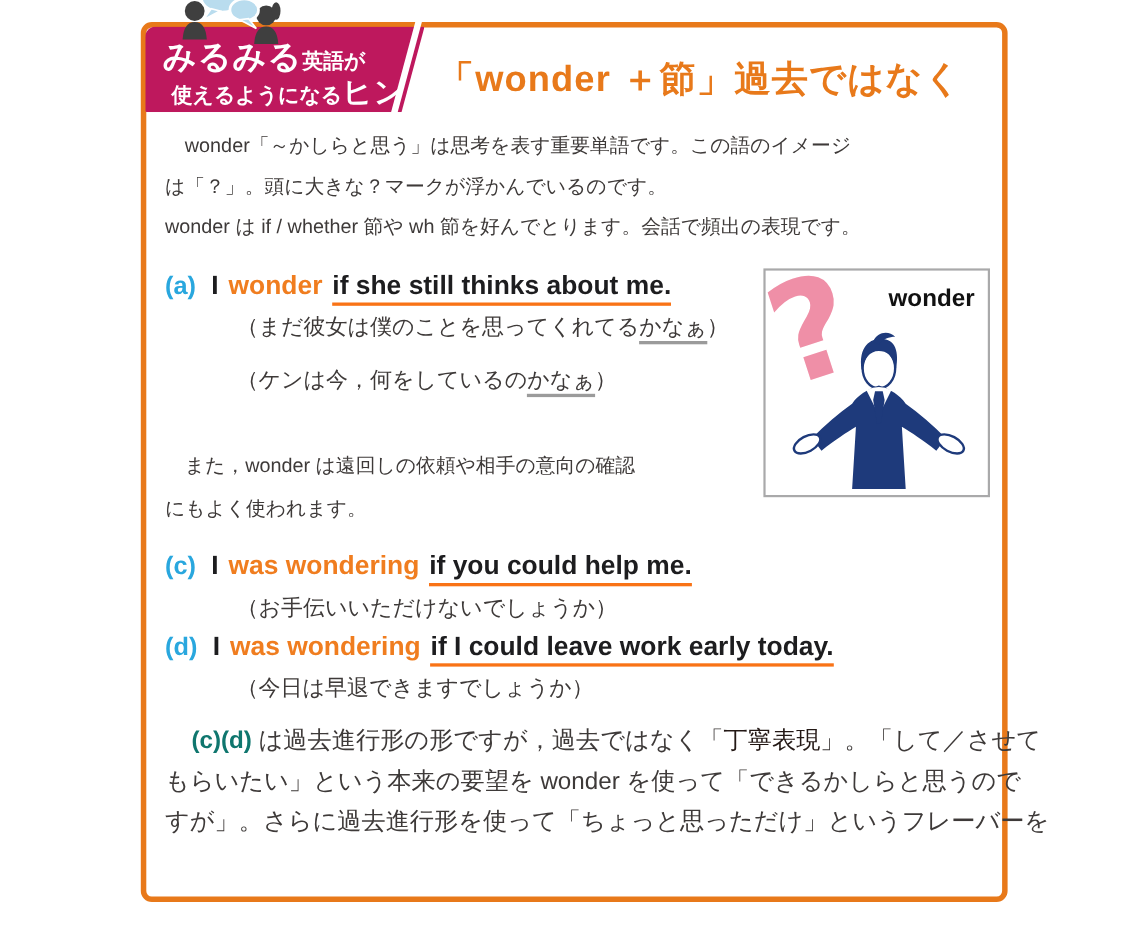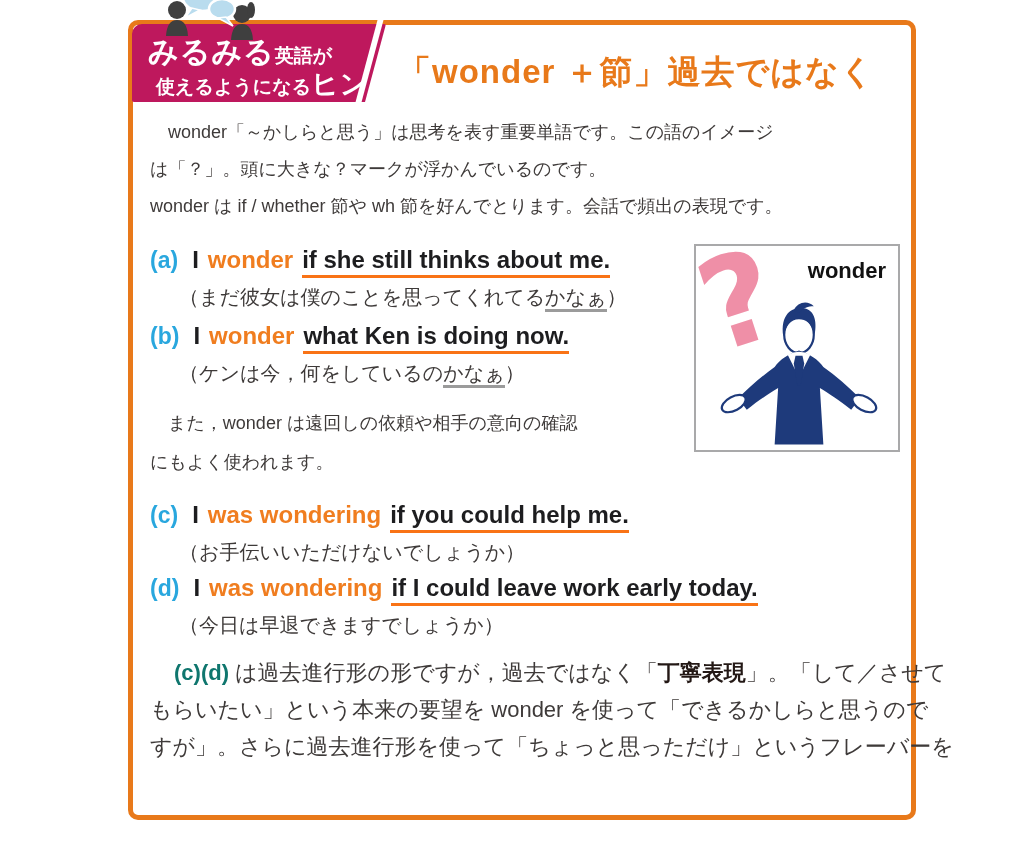--- a/index.html
+++ b/index.html
@@ -28,31 +28,31 @@
   .title { position:absolute; left:398px; top:50px; font-size:33px; font-weight:bold;
            color:#e8791a; letter-spacing:1px; white-space:nowrap; }
 
   
   .para { position:absolute; color:#3e3a39; font-size:18px; line-height:37px; white-space:nowrap; }
   .intro  { left:150px; top:114px; }
   .middle { left:150px; top:404px; line-height:39px; }
   .outro  { left:150px; top:654px; font-size:22px; line-height:37px; }
   .pad    { display:inline-block; width:24px; }
   .blue-label { color:#0f766e; font-weight:bold; }
-  .bold-jp { font-weight:bold; color:#231815;text-align:right; }
+  .bold-jp { font-weight:normal; color:#231815;text-align:right; }
 
   
   .ex { position:absolute; left:150px; white-space:nowrap; }
   .ex-a { top:246px; } .ex-b { top:322px; } .ex-c { top:501px; } .ex-d { top:574px; }
   .ex-line { font-size:24px; font-weight:bold; color:#1d1d1f; }
   .ex-label { color:#29a7de; font-weight:bold; font-size:23px; margin-right:14px; }
   .ex-subj { margin-right:9px; }
   .ex-verb { color:#f07d1f; margin-right:9px; }
   .ex-clause { border-bottom:3px solid #f97316; padding-bottom:2px; }
-  .ex-trans { margin-left:29px; margin-top:10px; font-size:20px; color:#3e3a39; font-weight:normal; }
+  .ex-trans { margin-left:65px; margin-top:10px; font-size:20px; color:#3e3a39; font-weight:normal; }
   .t-u { border-bottom:3px solid #9b9b9b; padding-bottom:1px; }
 
   
   .illus { position:absolute; left:694px; top:244px; width:206px; height:208px;
            border:2px solid #a9a9aa; background:#fff; }
   .illus-caption { position:absolute; right:12px; top:12px; font-size:22px;
                    font-weight:bold; color:#111; }
   .qmark { position:absolute; left:6px; top:-18px; font-size:125px; font-weight:bold;
            color:#ef8fa7; transform:rotate(-18deg); font-family:"DejaVu Sans",sans-serif; }
   .man-svg { position:absolute; left:16px; bottom:2px; width:174px; height:148px; }
@@ -97,23 +97,20 @@
   <div class="ex ex-a">
     <div class="ex-line">
       <span class="ex-label">(a)</span><span class="ex-subj">I</span><span class="ex-verb">wonder</span><span class="ex-clause">if she still thinks about me.</span>
     </div>
     <div class="ex-trans">
       <span>（まだ彼女は僕のことを思ってくれてる</span><span class="t-u">かなぁ</span><span>）</span>
     </div>
   </div>
 
   <div class="ex ex-b">
-    <div class="ex-line">
-      <span class="ex-label">(b)</span><span class="ex-subj">I</span><span class="ex-verb">wonder</span><span class="ex-clause">what Ken is doing now.</span>
-    </div>
     <div class="ex-trans">
       <span>（ケンは今，何をしているの</span><span class="t-u">かなぁ</span><span>）</span>
     </div>
   </div>
 
   <div class="para middle">
     <span>　また，wonder は遠回しの依頼や相手の意向の確認</span><br>
     <span>にもよく使われます。</span>
   </div>
 

